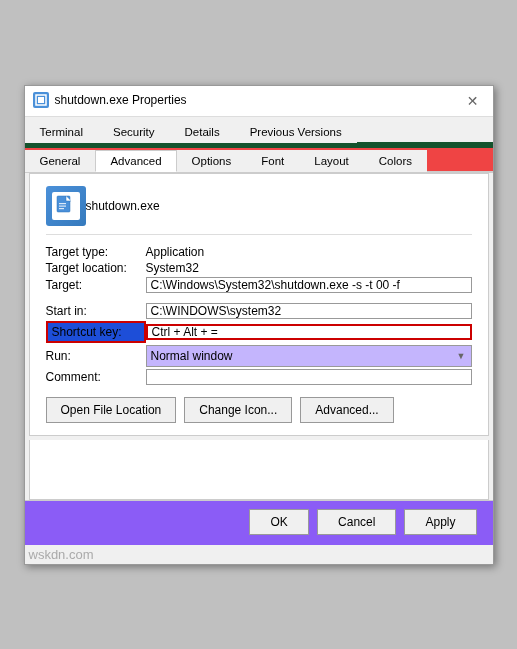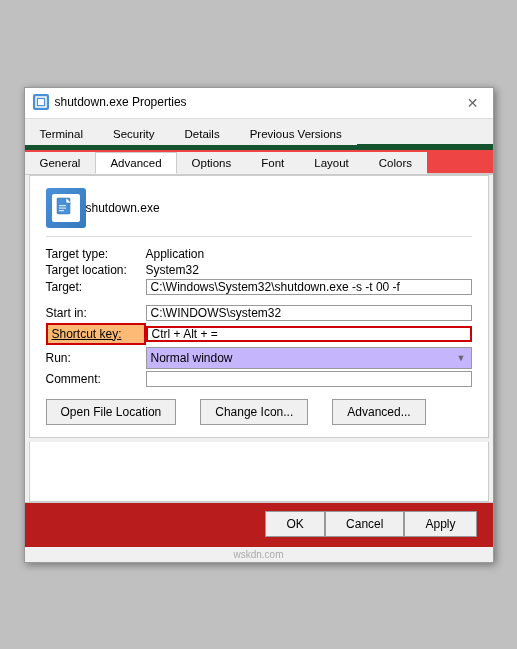--- a/index.html
+++ b/index.html
@@ -166,51 +166,52 @@
       position: absolute;
       right: 6px;
       top: 50%;
       transform: translateY(-50%);
       font-size: 9px;
       color: #666;
       pointer-events: none;
     }
     .buttons-row {
       display: flex;
-      gap: 24px;
+      gap: 8px;
       margin-top: 12px;
     }
     .btn {
       padding: 4px 14px;
       border: 1px solid #999;
       background: #f0f0f0;
       font-size: 12px;
       cursor: pointer;
       height: 26px;
     }
     .bottom-area {
       padding: 8px 16px 10px;
       display: flex;
       justify-content: flex-end;
-      background: #b91c1c;
+      gap: 8px;
+      background: #8b5cf6;
       border-top: 1px solid #ccc;
     }
     .btn-bottom {
       padding: 4px 20px;
       border: 1px solid #999;
       background: #f0f0f0;
       font-size: 12px;
       cursor: pointer;
       height: 26px;
       min-width: 60px;
     }
     .watermark {
-      font-size: 10px;
+      font-size: 13px;
       color: #aaa;
-      text-align: center;
+      text-align: left;
       padding: 2px 4px 2px;
     }
   </style>
 </head>
 <body>
 
 <div class="window">
 
   <div class="title-bar">
     <div class="title-bar-left">
@@ -268,21 +269,21 @@
 
       <span class="form-label">Target:</span>
       <input class="form-input" type="text" value="C:\Windows\System32\shutdown.exe -s -t 00 -f" style="">
 
       <div class="spacer-row"></div>
         <div class="spacer-row"></div>
 
       <span class="form-label">Start in:</span>
       <input class="form-input" type="text" value="C:\WINDOWS\system32" style="">
 
-      <span class="form-label" style="border: 2px solid #c00; padding: 2px 4px; background: #fdba74; text-decoration: underline;">Shortcut key:</span>
+      <span class="form-label" style="border: 2px solid #c00; padding: 2px 4px; background: #1d4ed8;">Shortcut key:</span>
       <input class="form-input highlighted" type="text" value="Ctrl + Alt + =" style="">
 
       <span class="form-label">Run:</span>
       <div class="select-wrapper">
         <select class="run-select">
           <option>Normal window</option>
         </select>
       </div>
 
       <span class="form-label">Comment:</span>

